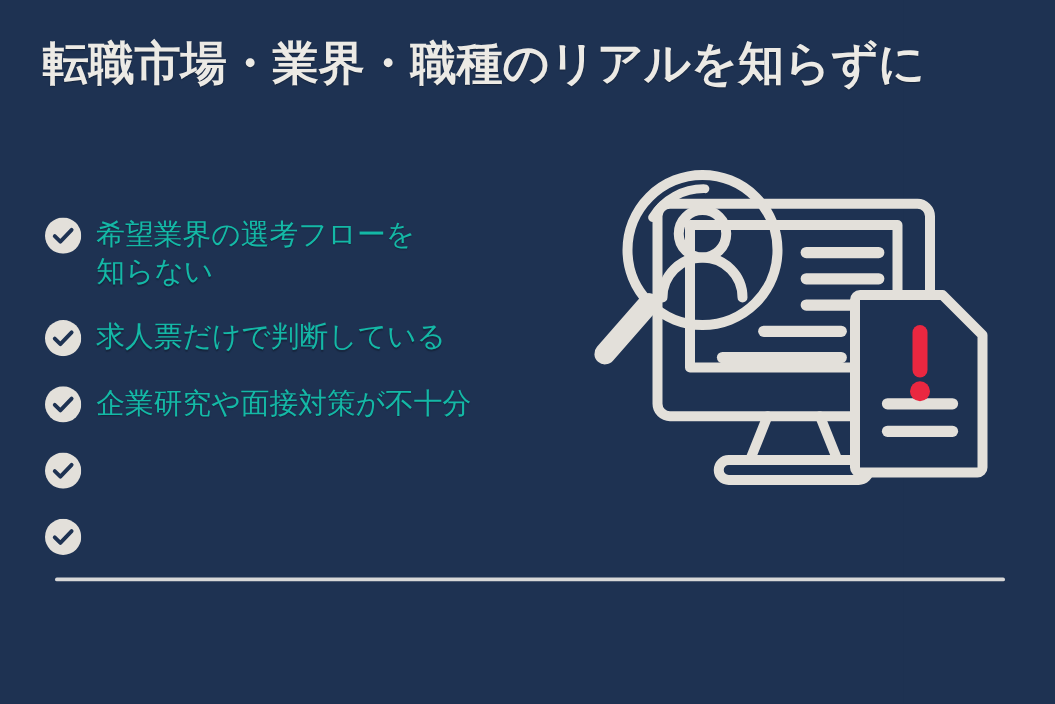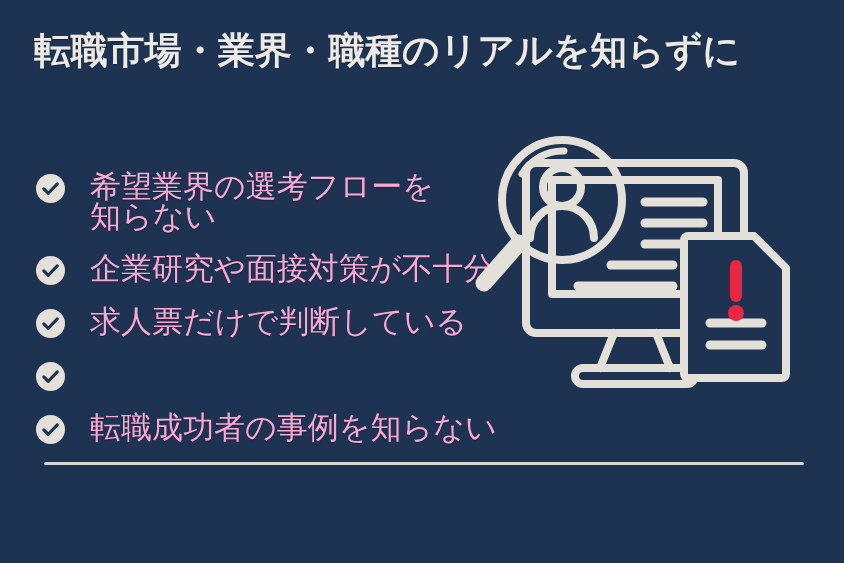--- a/index.html
+++ b/index.html
@@ -57,27 +57,26 @@
   .check-icon {
     flex: 0 0 auto;
     width: 29px;
     height: 29px;
     margin-top: 2px;
     margin-right: 12px;
   }
   .check-icon svg { display: block; }
 
   .bullet-text {
-    color: #f9a8d4;
-    font-size: 31px;
+    color: #14b8a6;
+    font-size: 23px;
     line-height: 30px;
     font-weight: normal;
     text-shadow: 0 1px 1px rgba(0,0,0,0.28);
     white-space: pre-line;
-    margin-left: 13px;
   }
 
   
   .illustration {
     position: absolute;
     left: 470px;
     top: 128px;
     width: 350px;
     height: 272px;
   }
@@ -115,50 +114,49 @@
 知らない</span>
     </div>
 
     <div class="bullet-item">
       <span class="check-icon">
         <svg width="29" height="29" viewBox="0 0 29 29" aria-hidden="true">
           <circle cx="14.5" cy="14.5" r="14.5" fill="#e3e0da"></circle>
           <path d="M7.8 14.9 L12.3 19.3 L21.3 9.9" fill="none" stroke="#1e3252" stroke-width="3.1" stroke-linecap="round" stroke-linejoin="round"></path>
         </svg>
       </span>
+      <span class="bullet-text">求人票だけで判断している</span>
+    </div>
+
+    <div class="bullet-item">
+      <span class="check-icon">
+        <svg width="29" height="29" viewBox="0 0 29 29" aria-hidden="true">
+          <circle cx="14.5" cy="14.5" r="14.5" fill="#e3e0da"></circle>
+          <path d="M7.8 14.9 L12.3 19.3 L21.3 9.9" fill="none" stroke="#1e3252" stroke-width="3.1" stroke-linecap="round" stroke-linejoin="round"></path>
+        </svg>
+      </span>
       <span class="bullet-text">企業研究や面接対策が不十分</span>
     </div>
 
     <div class="bullet-item">
       <span class="check-icon">
         <svg width="29" height="29" viewBox="0 0 29 29" aria-hidden="true">
           <circle cx="14.5" cy="14.5" r="14.5" fill="#e3e0da"></circle>
           <path d="M7.8 14.9 L12.3 19.3 L21.3 9.9" fill="none" stroke="#1e3252" stroke-width="3.1" stroke-linecap="round" stroke-linejoin="round"></path>
         </svg>
       </span>
-      <span class="bullet-text">求人票だけで判断している</span>
-    </div>
-
-    <div class="bullet-item">
-      <span class="check-icon">
-        <svg width="29" height="29" viewBox="0 0 29 29" aria-hidden="true">
-          <circle cx="14.5" cy="14.5" r="14.5" fill="#e3e0da"></circle>
-          <path d="M7.8 14.9 L12.3 19.3 L21.3 9.9" fill="none" stroke="#1e3252" stroke-width="3.1" stroke-linecap="round" stroke-linejoin="round"></path>
-        </svg>
-      </span>
-    </div>
-
-    <div class="bullet-item">
-      <span class="check-icon">
-        <svg width="29" height="29" viewBox="0 0 29 29" aria-hidden="true">
-          <circle cx="14.5" cy="14.5" r="14.5" fill="#e3e0da"></circle>
-          <path d="M7.8 14.9 L12.3 19.3 L21.3 9.9" fill="none" stroke="#1e3252" stroke-width="3.1" stroke-linecap="round" stroke-linejoin="round"></path>
-        </svg>
-      </span>
-      <span class="bullet-text">転職成功者の事例を知らない</span>
+    </div>
+
+    <div class="bullet-item">
+      <span class="check-icon">
+        <svg width="29" height="29" viewBox="0 0 29 29" aria-hidden="true">
+          <circle cx="14.5" cy="14.5" r="14.5" fill="#e3e0da"></circle>
+          <path d="M7.8 14.9 L12.3 19.3 L21.3 9.9" fill="none" stroke="#1e3252" stroke-width="3.1" stroke-linecap="round" stroke-linejoin="round"></path>
+        </svg>
+      </span>
     </div>
 
   </div>
 
   <div class="illustration">
     <svg width="350" height="272" viewBox="0 0 350 272" aria-hidden="true">
       <g fill="none" stroke="#e3e0da" stroke-width="8" stroke-linecap="round" stroke-linejoin="round">
 
         <path d="M66 35 h198 a10 10 0 0 1 10 10 v150 a10 10 0 0 1 -10 10 h-198
                  a10 10 0 0 1 -10 -10 v-150 a10 10 0 0 1 10 -10 z"></path>

